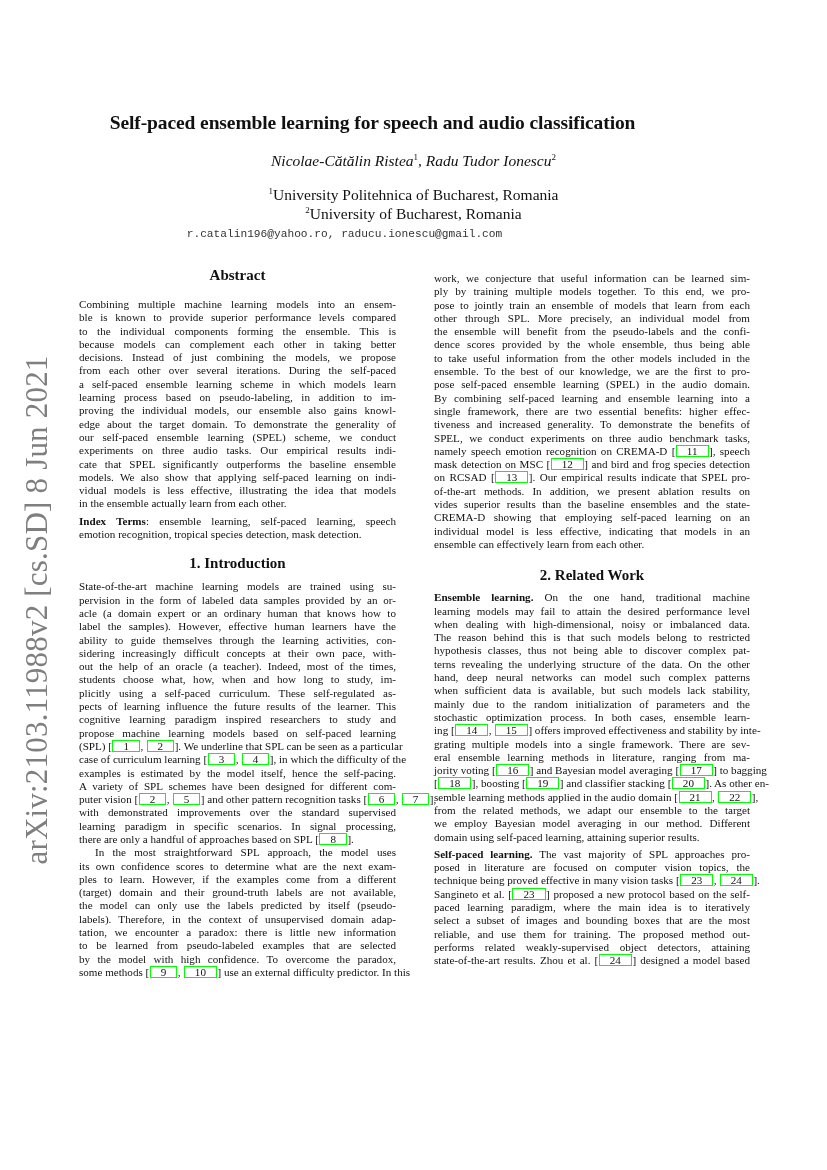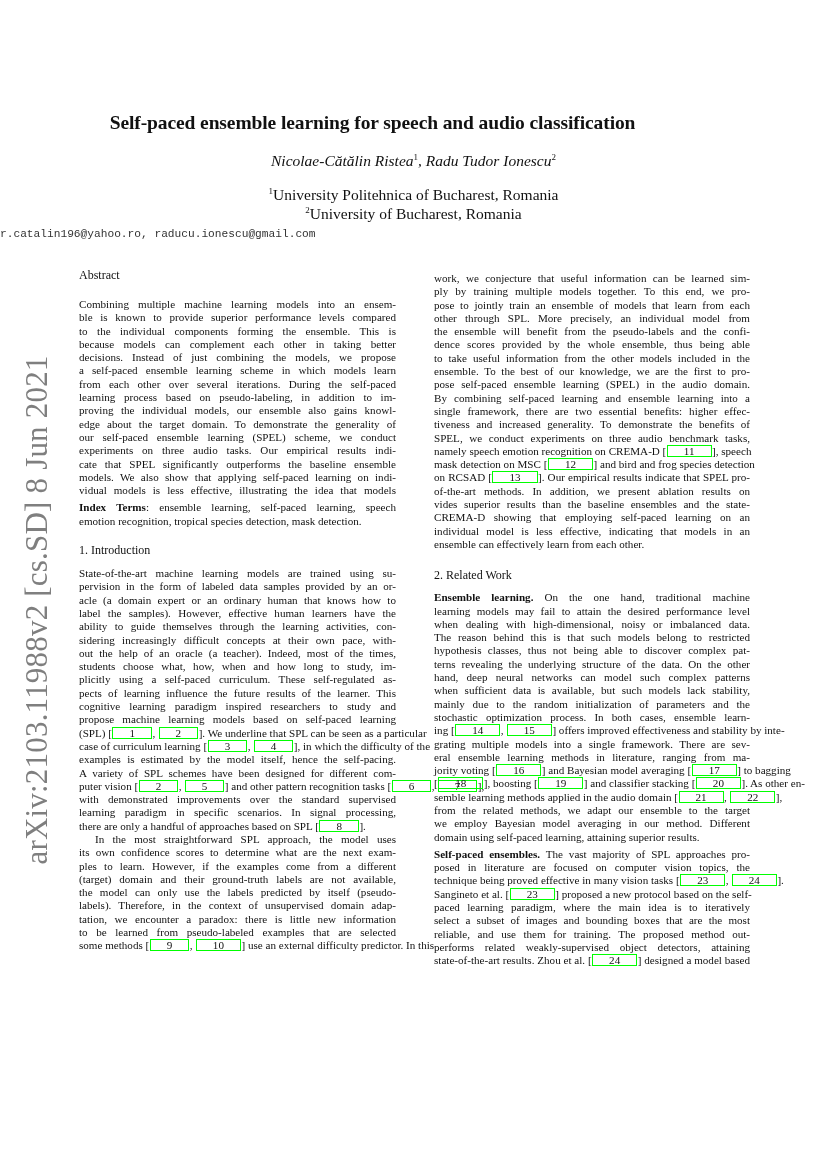--- a/index.html
+++ b/index.html
@@ -5,35 +5,35 @@
   html, body { margin: 0; padding: 0; background: #ffffff; }
   body { width: 827px; height: 1170px; position: relative; overflow: hidden;
          font-family: "Liberation Serif", "DejaVu Serif", serif; color: #111; }
   .title { position: absolute; left: 0; width: 745px; top: 112px; text-align: center;
            font-weight: bold; font-size: 19.5px; letter-spacing: -0.1px; }
   .authors { position: absolute; left: 0; width: 827px; top: 152px; text-align: center;
              font-style: italic; font-size: 15.5px; }
   .authors sup, .aff sup { font-size: 9px; font-style: normal; vertical-align: 6px; }
   .aff { position: absolute; left: 0; width: 827px; text-align: center; font-size: 15.5px; }
   .aff1 { top: 186px; } .aff2 { top: 205px; }
-  .emails { position: absolute; left: 0; width: 689px; top: 228px; text-align: left;
+  .emails { position: absolute; left: 0; width: 689px; top: 228px; text-align: center;
             font-family: "Liberation Mono", "DejaVu Sans Mono", monospace; font-size: 11.2px; color: #333; }
   .arxiv { position: absolute; left: 37px; top: 610px; transform-origin: 0 0;
            transform: rotate(-90deg) translate(-50%, -50%);
            font-size: 31px; color: #7f7f7f; white-space: nowrap; letter-spacing: 0.2px; }
   .col { position: absolute; font-size: 11.1px; }
   .col-left { left: 79px; width: 317px; }
   .col-right { left: 434px; width: 316px; }
   .ln { height: 13.3px; line-height: 13.3px; white-space: nowrap; text-align: justify;
         text-align-last: justify; overflow: visible; }
   .ln.last { text-align-last: left; }
   .ln.indent { padding-left: 16px; }
-  .h-sec { font-weight: normal; text-align: left; font-size: 12px; height: 20px; line-height: 20px; }
+  .h-sec { font-weight: bold; text-align: center; font-size: 15px; height: 20px; line-height: 20px; }
   .b { font-weight: bold; margin-top: 36px; }
-  .cite { display: inline-block; border: 1px solid #00ff00; line-height: 10px; padding: 0 16px; margin: 0 0.5px; }
+  .cite { display: inline-block; border: 1px solid #00ff00; line-height: 10px; padding: 0 10px; margin: 0 0.5px; }
   .gap-s { height: 4px; }
 </style>
 </head>
 <body>
 
 <div class="title">Self-paced ensemble learning for speech and audio classification</div>
 
 <div class="authors">
   <span>Nicolae-Cătălin Ristea</span><sup>1</sup>,
   <span>Radu Tudor Ionescu</span><sup>2</sup>
@@ -48,30 +48,31 @@
 
 <div class="col col-left" style="top:265px;">
   <div class="h-sec">Abstract</div>
   <div style="height:13px"></div>
   <div id="abstract-body">
       <div class="ln">Combining multiple machine learning models into an ensem-</div>
       <div class="ln">ble is known to provide superior performance levels compared</div>
       <div class="ln">to the individual components forming the ensemble.  This is</div>
       <div class="ln">because models can complement each other in taking better</div>
       <div class="ln">decisions.  Instead of just combining the models, we propose</div>
+      <div class="ln">from each other over several iterations.  During the self-paced</div>
       <div class="ln">a self-paced ensemble learning scheme in which models learn</div>
-      <div class="ln">from each other over several iterations.  During the self-paced</div>
       <div class="ln">learning process based on pseudo-labeling, in addition to im-</div>
       <div class="ln">proving the individual models, our ensemble also gains knowl-</div>
       <div class="ln">edge about the target domain. To demonstrate the generality of</div>
       <div class="ln">our self-paced ensemble learning (SPEL) scheme, we conduct</div>
       <div class="ln">experiments on three audio tasks.  Our empirical results indi-</div>
       <div class="ln">cate that SPEL significantly outperforms the baseline ensemble</div>
       <div class="ln">models. We also show that applying self-paced learning on indi-</div>
       <div class="ln">vidual models is less effective, illustrating the idea that models</div>
+      <div class="ln last">in the ensemble actually learn from each other.</div>
     </div>
   <div class="gap-s"></div>
   <div id="index-terms">
       <div class="ln"><span class="b">Index Terms</span>: ensemble learning, self-paced learning, speech</div>
       <div class="ln last">emotion recognition, tropical species detection, mask detection.</div>
     </div>
   <div style="height:12px"></div>
   <div class="h-sec">1.  Introduction</div>
   <div style="height:7px"></div>
   <div id="intro-body">
@@ -96,20 +97,21 @@
       <div class="ln">learning paradigm in specific scenarios.  In signal processing,</div>
       <div class="ln last">there are only a handful of approaches based on SPL [<span class="cite">8</span>].</div>
       <div class="ln indent">In the most straightforward SPL approach, the model uses</div>
       <div class="ln">its own confidence scores to determine what are the next exam-</div>
       <div class="ln">ples to learn.  However, if the examples come from a different</div>
       <div class="ln">(target) domain and their ground-truth labels are not available,</div>
       <div class="ln">the model can only use the labels predicted by itself (pseudo-</div>
       <div class="ln">labels). Therefore, in the context of unsupervised domain adap-</div>
       <div class="ln">tation, we encounter a paradox:  there is little new information</div>
       <div class="ln">to be learned from pseudo-labeled examples that are selected</div>
+      <div class="ln">by the model with high confidence. To overcome the paradox,</div>
       <div class="ln">some methods [<span class="cite">9</span>, <span class="cite">10</span>] use an external difficulty predictor. In this</div>
     </div>
 </div>
 
 <div class="col col-right" style="top:272px;">
   <div id="intro-cont">
       <div class="ln">work, we conjecture that useful information can be learned sim-</div>
       <div class="ln">ply by training multiple models together.  To this end, we pro-</div>
       <div class="ln">pose to jointly train an ensemble of models that learn from each</div>
       <div class="ln">other through SPL. More precisely, an individual model from</div>
@@ -150,21 +152,21 @@
       <div class="ln">eral ensemble learning methods in literature, ranging from ma-</div>
       <div class="ln">jority voting [<span class="cite">16</span>] and Bayesian model averaging [<span class="cite">17</span>] to bagging</div>
       <div class="ln">[<span class="cite">18</span>], boosting [<span class="cite">19</span>] and classifier stacking [<span class="cite">20</span>].  As other en-</div>
       <div class="ln">semble learning methods applied in the audio domain [<span class="cite">21</span>, <span class="cite">22</span>],</div>
       <div class="ln">from the related methods, we adapt our ensemble to the target</div>
       <div class="ln">we employ Bayesian model averaging in our method. Different</div>
       <div class="ln last">domain using self-paced learning, attaining superior results.</div>
     </div>
   <div class="gap-s"></div>
   <div id="spl-body">
-      <div class="ln"><span class="b">Self-paced ensembles.</span> The vast majority of SPL approaches pro-</div>
+      <div class="ln"><span class="b">Self-paced learning.</span> The vast majority of SPL approaches pro-</div>
       <div class="ln">posed in literature are focused on computer vision topics, the</div>
       <div class="ln">technique being proved effective in many vision tasks [<span class="cite">23</span>, <span class="cite">24</span>].</div>
       <div class="ln">Sangineto et al. [<span class="cite">23</span>] proposed a new protocol based on the self-</div>
       <div class="ln">paced learning paradigm, where the main idea is to iteratively</div>
       <div class="ln">select a subset of images and bounding boxes that are the most</div>
       <div class="ln">reliable, and use them for training.  The proposed method out-</div>
       <div class="ln">performs related weakly-supervised object detectors, attaining</div>
       <div class="ln">state-of-the-art results. Zhou et al. [<span class="cite">24</span>] designed a model based</div>
     </div>
 </div>

